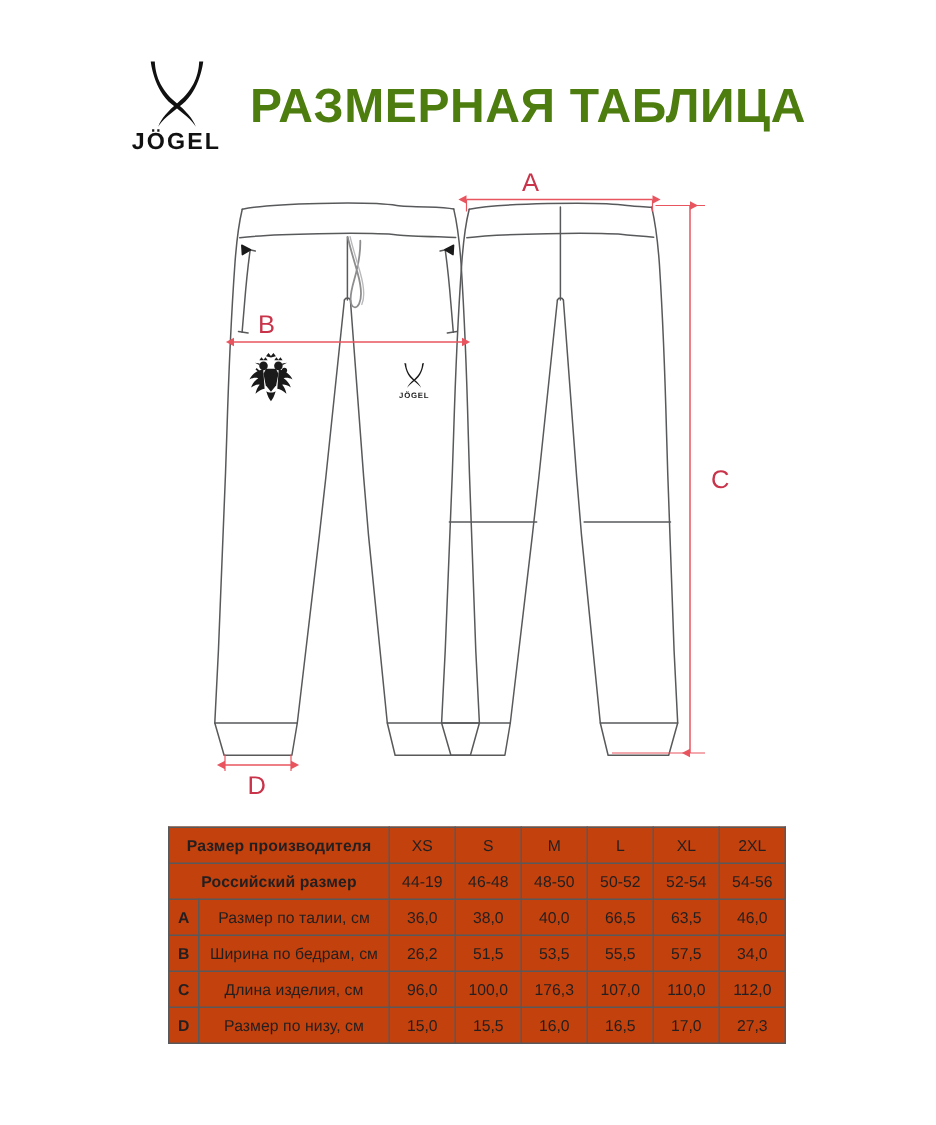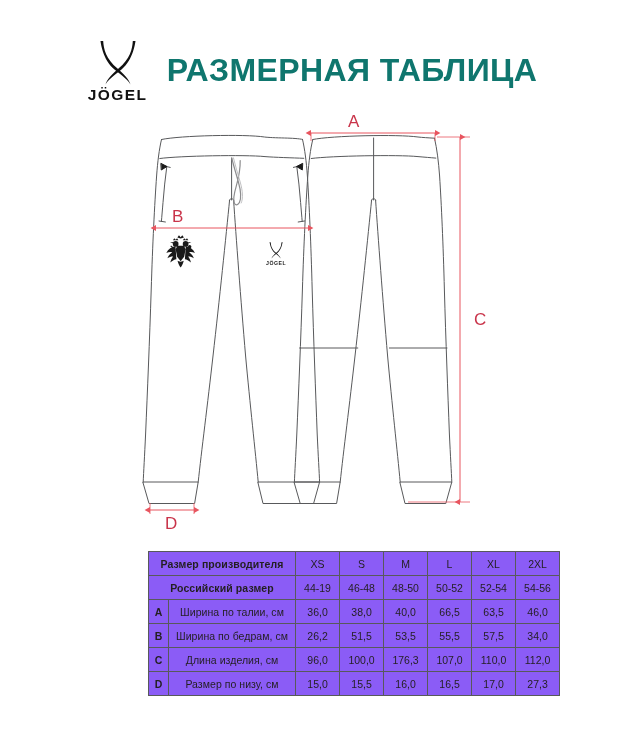--- a/index.html
+++ b/index.html
@@ -48,21 +48,21 @@
     letter-spacing: 1.4px;
     color: #111;
     line-height: 1;
     margin-top: 1px;
     font-family: "Liberation Sans", sans-serif;
   }
   .page-title {
     font-size: 32px;
     font-weight: 700;
     letter-spacing: 0.4px;
-    color: #0f766e;
+    color: #4d7c0f;
     white-space: nowrap;
     line-height: 1;
     margin-top: -8px;
   }
 
   
   .illustration {
     position: absolute;
     left: 0;
     top: 104px;
@@ -77,22 +77,21 @@
   .size-table-wrap {
     position: absolute;
     left: 112px;
     top: 551px;
     width: 411px;
   }
   table.size-table {
     border-collapse: collapse;
     width: 411px;
     table-layout: fixed;
-    background: #8b5cf6;
-    margin-left: 36px;
+    background: #c2410c;
   }
   table.size-table td {
     border: 1px solid #58595b;
     height: 23px;
     padding: 0 2px;
     text-align: center;
     vertical-align: middle;
     font-size: 10.5px;
     color: #231f20;
     font-family: "Liberation Sans", sans-serif;
@@ -333,21 +332,21 @@
         <td class="val-cell">44-19</td>
         <td class="val-cell">46-48</td>
         <td class="val-cell">48-50</td>
         <td class="val-cell">50-52</td>
         <td class="val-cell">52-54</td>
         <td class="val-cell">54-56</td>
       </tr>
 
       <tr>
         <td class="letter-cell">A</td>
-        <td class="desc-cell">Ширина по талии, см</td>
+        <td class="desc-cell">Размер по талии, см</td>
         <td class="val-cell">36,0</td>
         <td class="val-cell">38,0</td>
         <td class="val-cell">40,0</td>
         <td class="val-cell">66,5</td>
         <td class="val-cell">63,5</td>
         <td class="val-cell">46,0</td>
       </tr>
       <tr>
         <td class="letter-cell">B</td>
         <td class="desc-cell">Ширина по бедрам, см</td>

